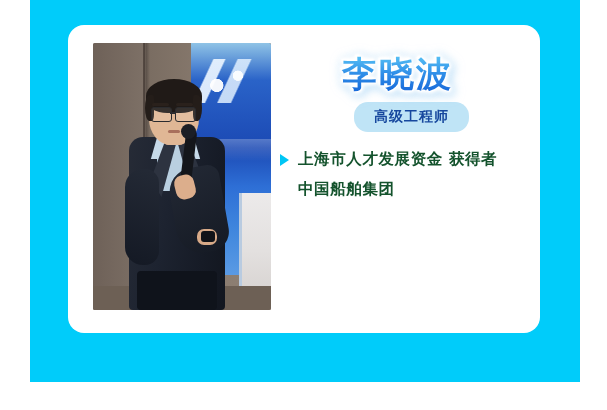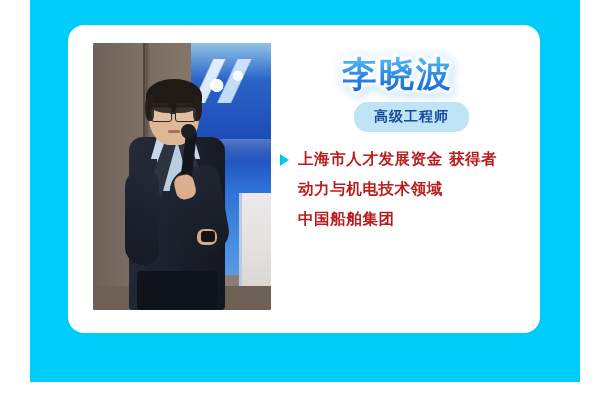--- a/index.html
+++ b/index.html
@@ -135,21 +135,21 @@
     margin-bottom:11px;
   }
   .tri{
     flex:0 0 auto;width:0;height:0;margin-top:4px;
     border-left:9px solid #00c6f5;
     border-top:6px solid transparent;
     border-bottom:6px solid transparent;
   }
   .tri.hidden{visibility:hidden;}
   .line-text{
-    font-size:15.5px;font-weight:700;color:#b91c1c;letter-spacing:.6px;
+    font-size:15.5px;font-weight:700;color:#14532d;letter-spacing:.6px;
     line-height:1.25;white-space:nowrap;
   }
 </style>
 </head>
 <body>
 
 <div class="stage">
 
   <div class="cyan-bg"></div>
 
@@ -204,24 +204,20 @@
       <div class="badge">高级工程师</div>
 
       <ul class="lines">
 
         <li class="line">
           <span class="tri"></span>
           <span class="line-text">上海市人才发展资金 获得者</span>
         </li>
 
 
-        <li class="line">
-          <span class="tri hidden"></span>
-          <span class="line-text">动力与机电技术领域</span>
-        </li>
 
         <li class="line">
           <span class="tri hidden"></span>
           <span class="line-text">中国船舶集团</span>
         </li>
 
       </ul>
     </div>
 
   </div>

